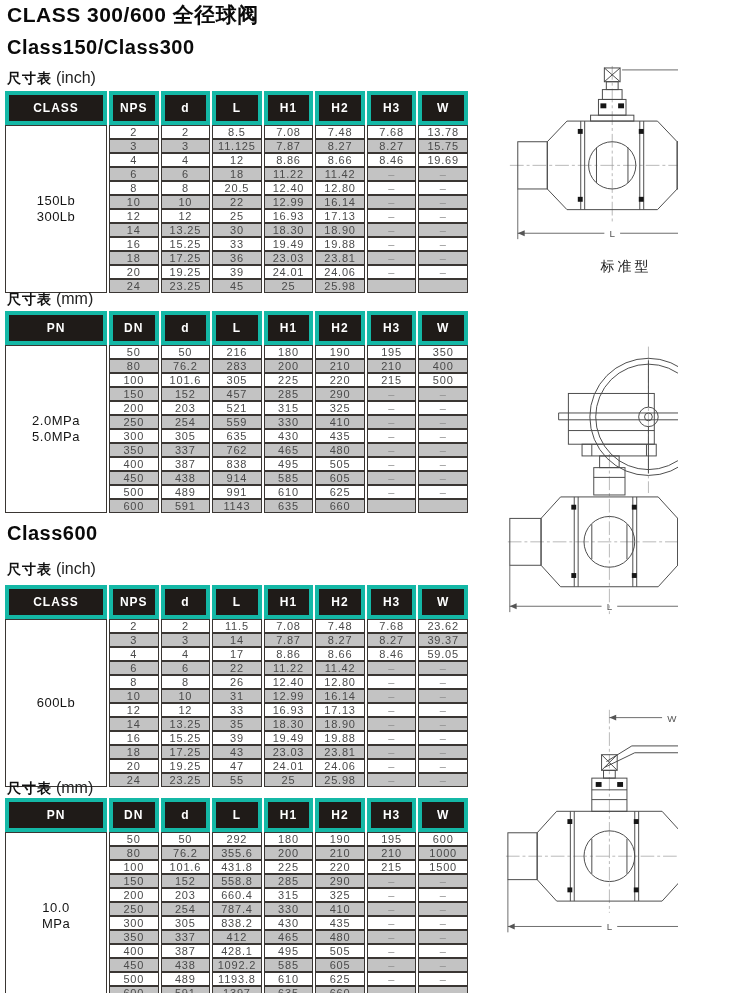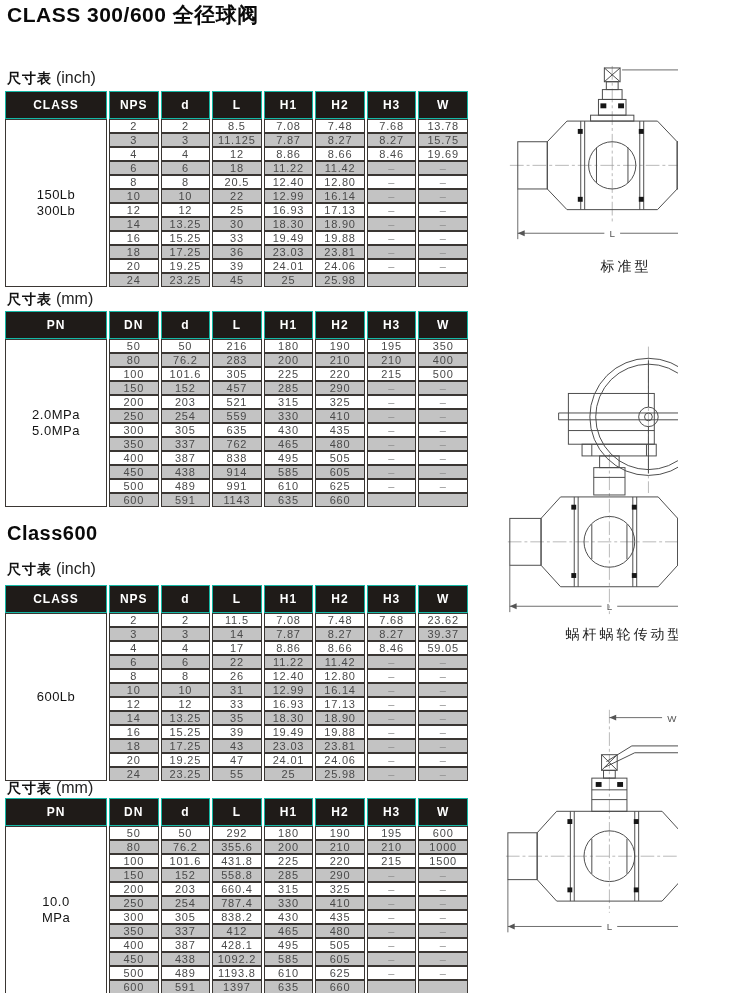--- a/index.html
+++ b/index.html
@@ -21,21 +21,21 @@
   .dim-label .unit{font-size:16px;font-weight:normal;color:#222;}
   .lbl1{top:69px;} .lbl2{top:290px;} .lbl3{top:560px;} .lbl4{top:779px;}
 
   table.dim-table{
     position:absolute;left:3px;width:467px;table-layout:fixed;
     border-collapse:separate;border-spacing:2px 0;background:#fff;
   }
   .t1{top:91px;} .t2{top:311px;} .t3{top:585px;} .t4{top:798px;}
   table.dim-table th{
     background:#1f1b18;color:#ffffff;font-size:12px;font-weight:bold;
-    height:26px;border:1px solid #14b8a6;letter-spacing:1px;padding:0;text-align:center;
+    height:26px;border:4px solid #14b8a6;letter-spacing:1px;padding:0;text-align:center;
   }
   table.dim-table td{
     border:1px solid #3a3633;font-size:11px;color:#4a4a4a;text-align:center;
     height:11.6px;padding:0;letter-spacing:.8px;background:#fff;overflow:hidden;white-space:nowrap;
   }
   table.dim-table tbody tr:nth-child(even) td{background:#c3c3c3;}
   table.dim-table td.dash{color:#8f8f8f;}
   table.dim-table td.group{
     background:#ffffff !important;font-weight:normal;color:#141414;font-size:13px;
     letter-spacing:.5px;vertical-align:middle;text-align:center;
@@ -55,20 +55,21 @@
   svg .blk{fill:#161616;stroke:none;}
   svg .ah{fill:#555;stroke:none;}
   svg text.dtext{font-size:10px;fill:#555;text-anchor:middle;font-family:"Liberation Sans","DejaVu Sans",sans-serif;}
 </style>
 </head>
 <body>
 
 <div class="page">
 
   <div class="title">CLASS 300/600 全径球阀</div>
+  <div class="section sec1">Class150/Class300</div>
 
   <div class="dim-label lbl1"><b>尺寸表</b> <span class="unit">(inch)</span></div>
   <table class="dim-table t1">
       <colgroup>
         <col style="width: 102px;">
         <col>
         <col>
         <col>
         <col>
         <col>
@@ -724,21 +725,20 @@
         <polygon class="ah" points="219,231 225,231 222,238"></polygon>
         <text class="dtext" transform="rotate(-90 231 252)" x="231" y="252">d</text>
       </g>
       <g>
         <path class="dim" d="M8,242 V290 M212,242 V290 M8,284 H102 M118,284 H212"></path>
         <polygon class="ah" points="15,281 15,287 8,284"></polygon>
         <polygon class="ah" points="205,281 205,287 212,284"></polygon>
         <text class="dtext" x="110" y="288">L</text>
       </g>
     </svg>
-    <figcaption>蜗杆蜗轮传动型</figcaption>
   </figure>
 
   <figure class="drawing fig3">
     <svg width="246" height="244" viewBox="0 0 252 250">
       <g>
         <path class="cl" d="M4,158 H248"></path>
         <path class="cl" d="M110,8 V216"></path>
       </g>
       <g class="ln">
         <path d="M107,61 L133,45 H216 M105,67 L136,52 H216"></path>

